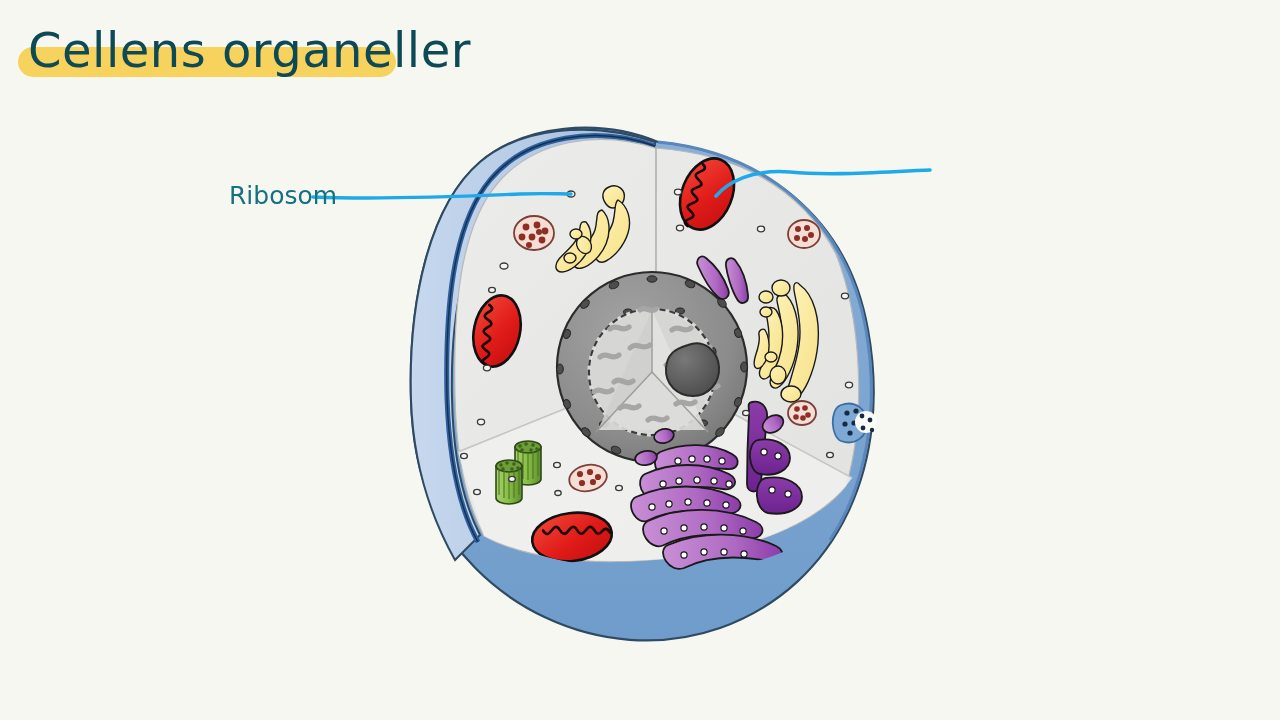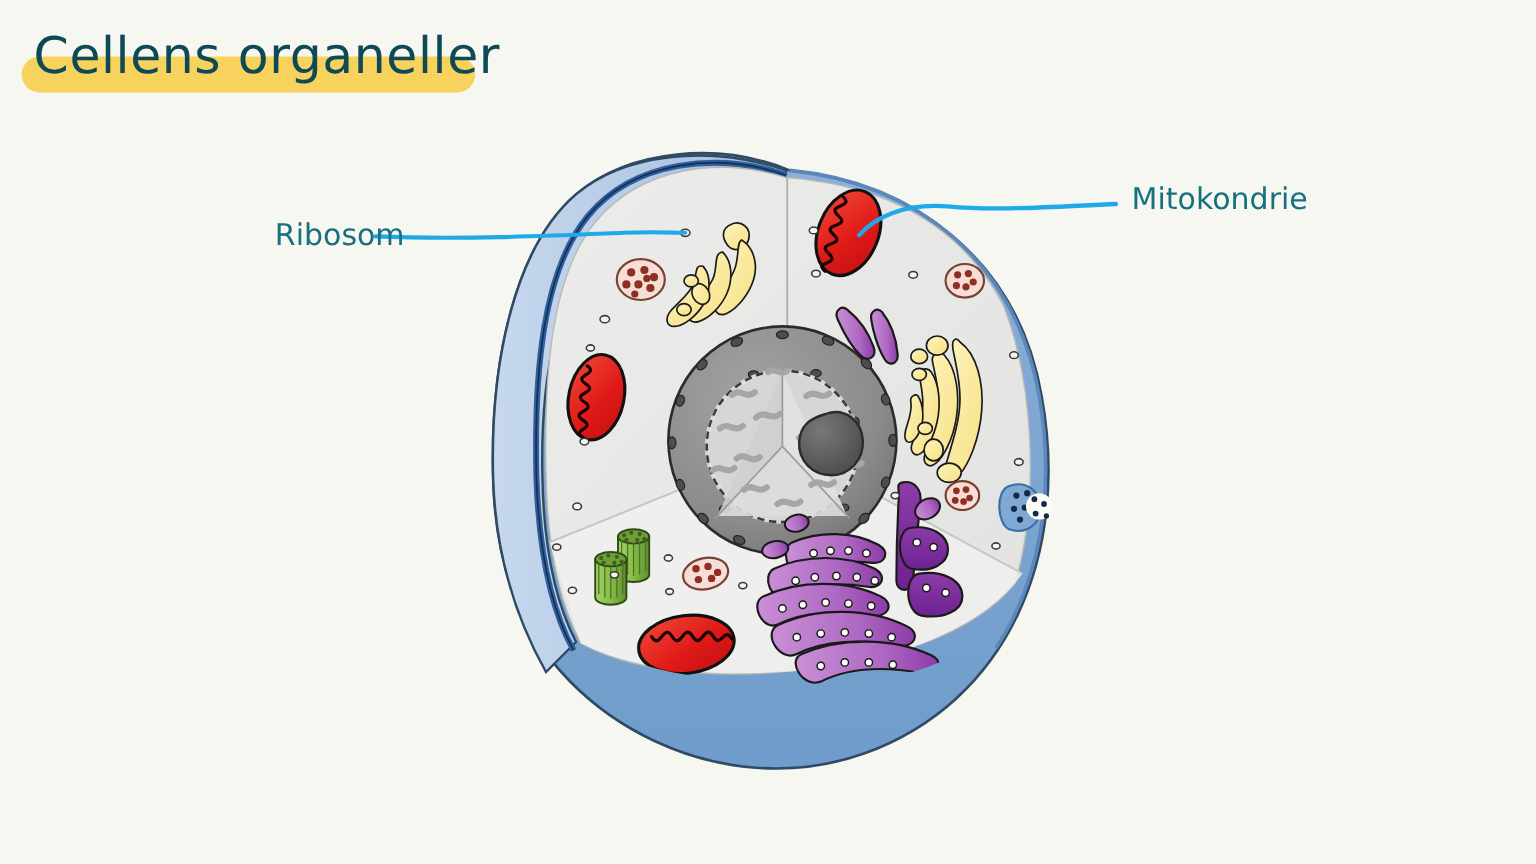--- a/index.html
+++ b/index.html
@@ -36,21 +36,21 @@
     width: 378px;
     height: 30px;
     background: #f7d35e;
     border-radius: 15px;
   }
   #title-text {
     position: absolute;
     left: 10px;
     top: 8px;
     font-family: "DejaVu Sans", sans-serif;
-    font-size: 42px;
+    font-size: 48px;
     font-weight: 400;
     letter-spacing: 0.5px;
     color: #0d4a56;
     white-space: nowrap;
   }
 
   
   .callout-label {
     position: absolute;
     font-family: "DejaVu Sans", sans-serif;
@@ -493,15 +493,14 @@
       </g>
     </g>
 
     <path d="M313,197 C390,200 470,196 520,194 C545,193 560,194 571,194" fill="none" stroke="#1fa9e8" stroke-width="3.4" stroke-linecap="round"></path>
 
     <path d="M930,170 C880,172 830,176 790,172 C752,169 728,182 716,196" fill="none" stroke="#1fa9e8" stroke-width="3.6" stroke-linecap="round"></path>
   </svg>
 
   <div class="callout-label" id="label-ribosom">Ribosom</div>
 
-  <div class="callout-label" id="label-mitokondrie">Mitokondrie</div>
 
 </div>
 
 </body></html>

